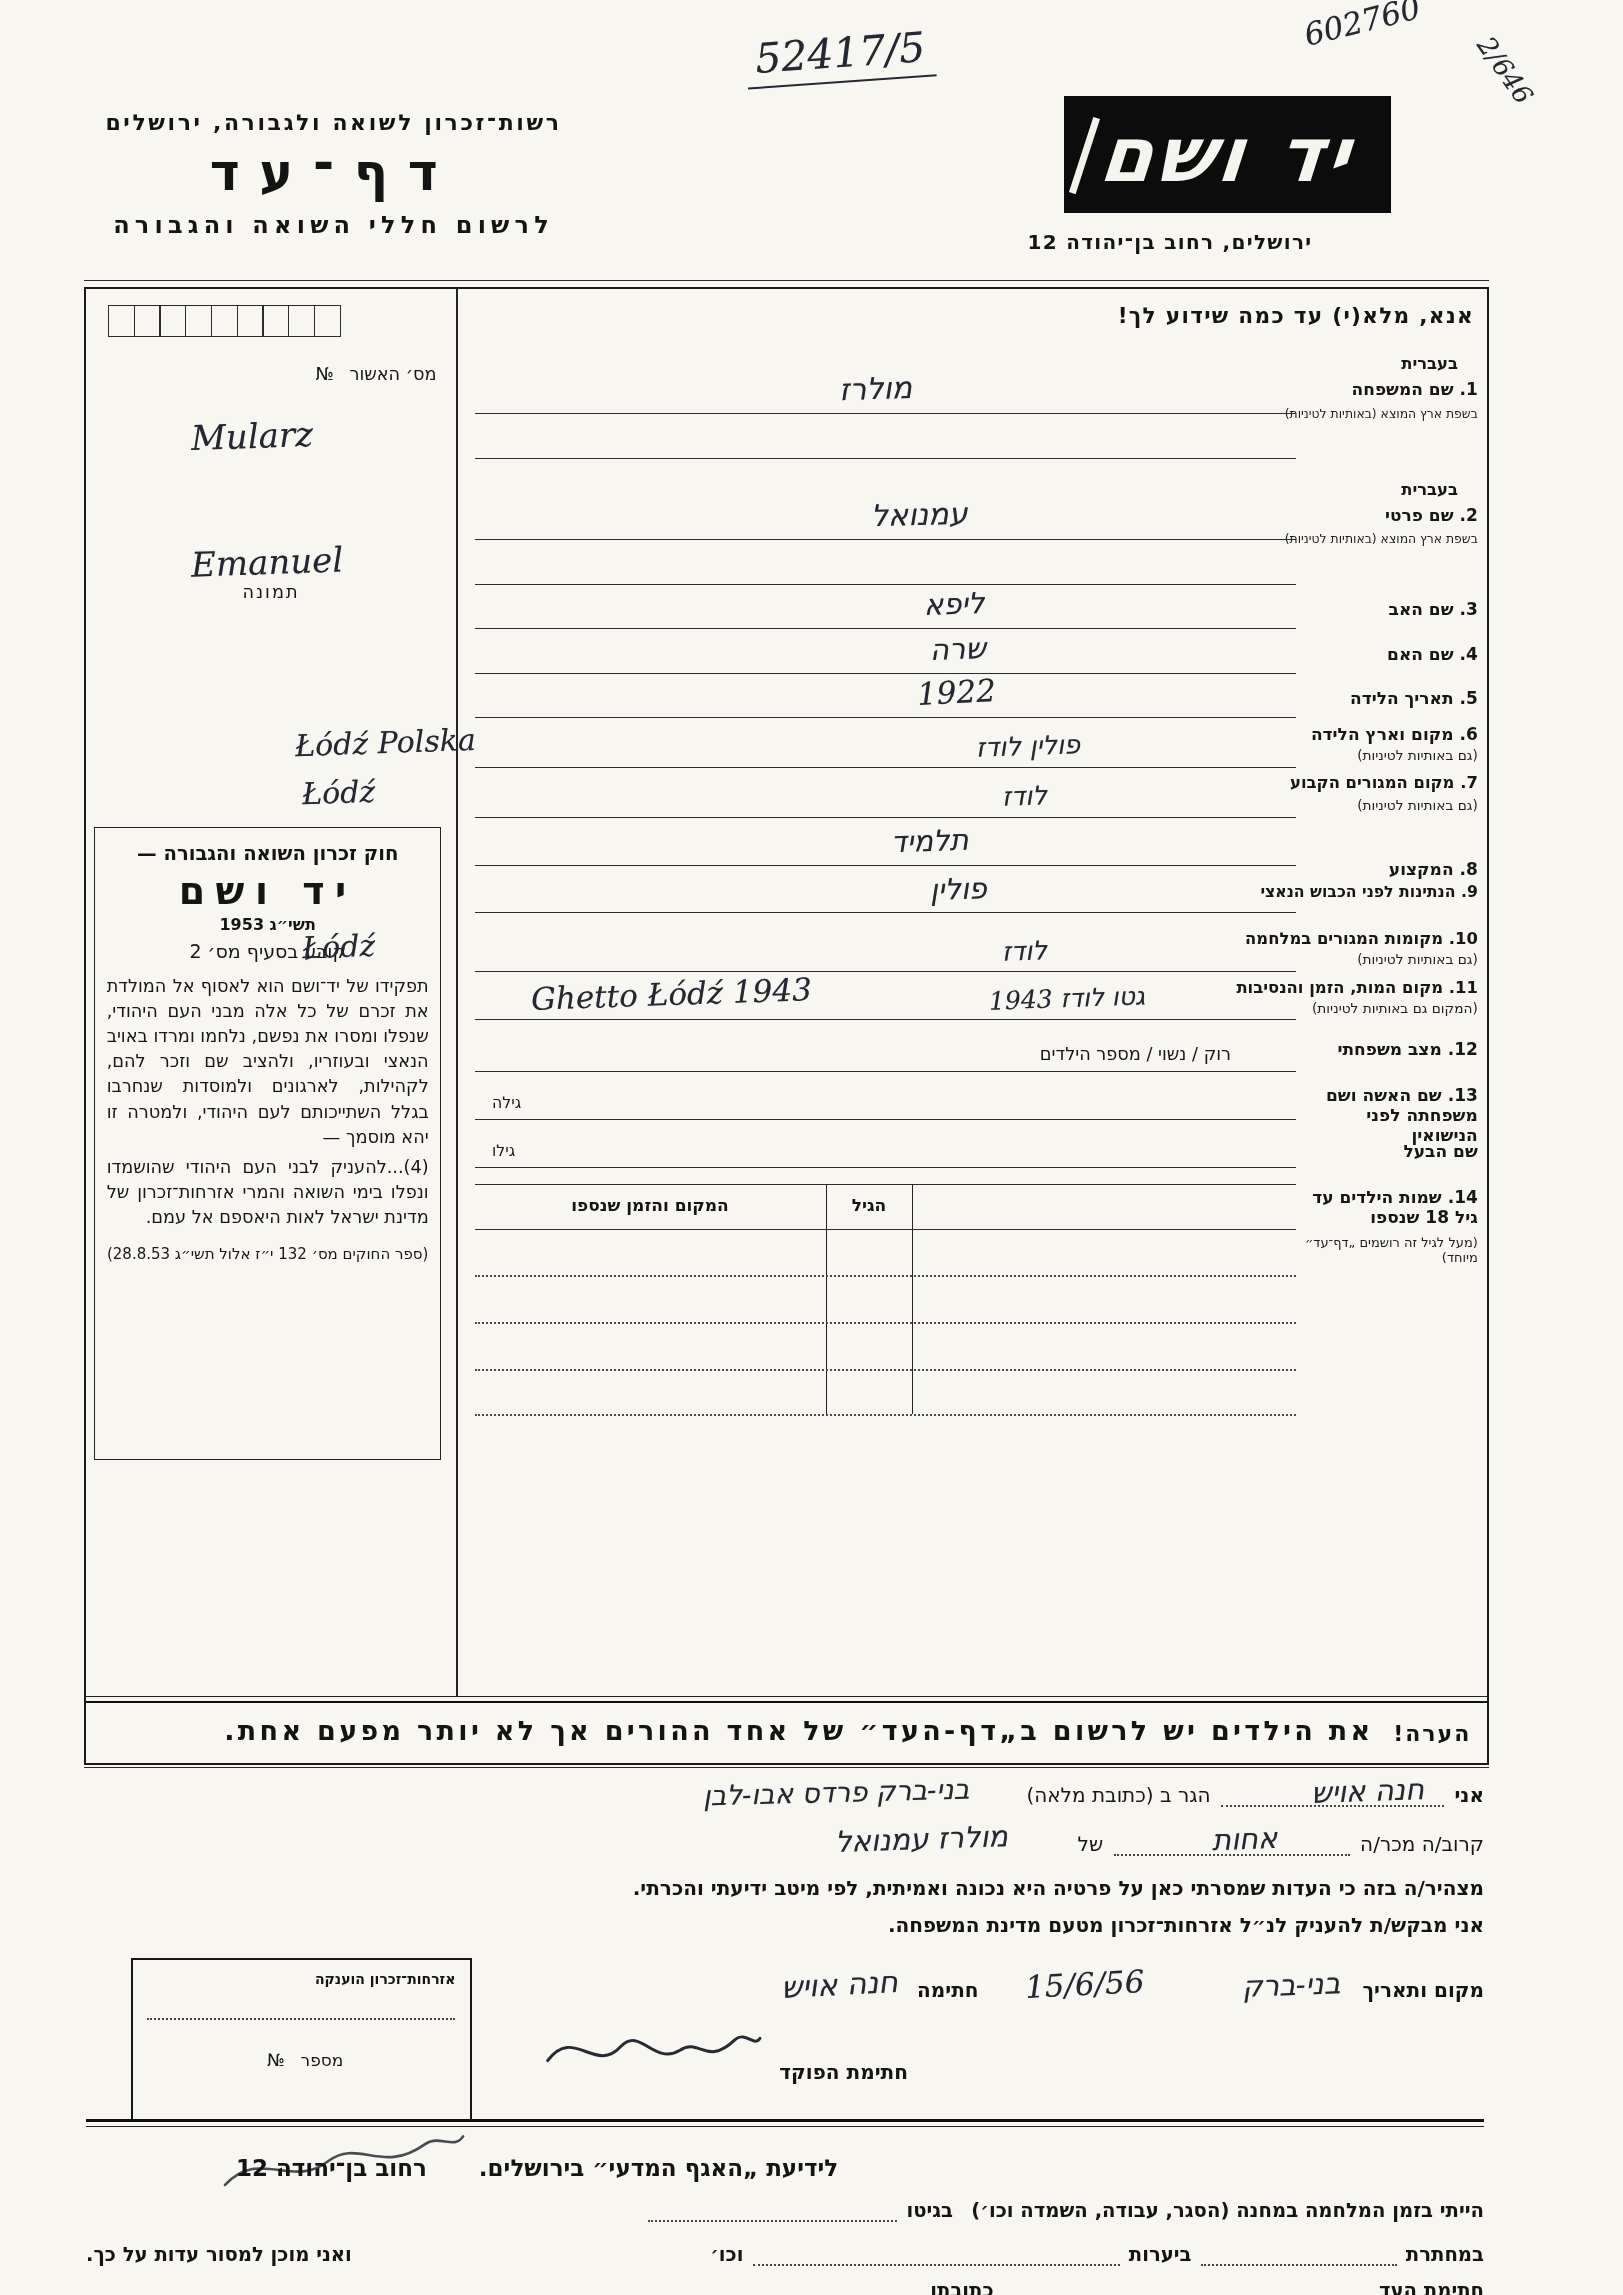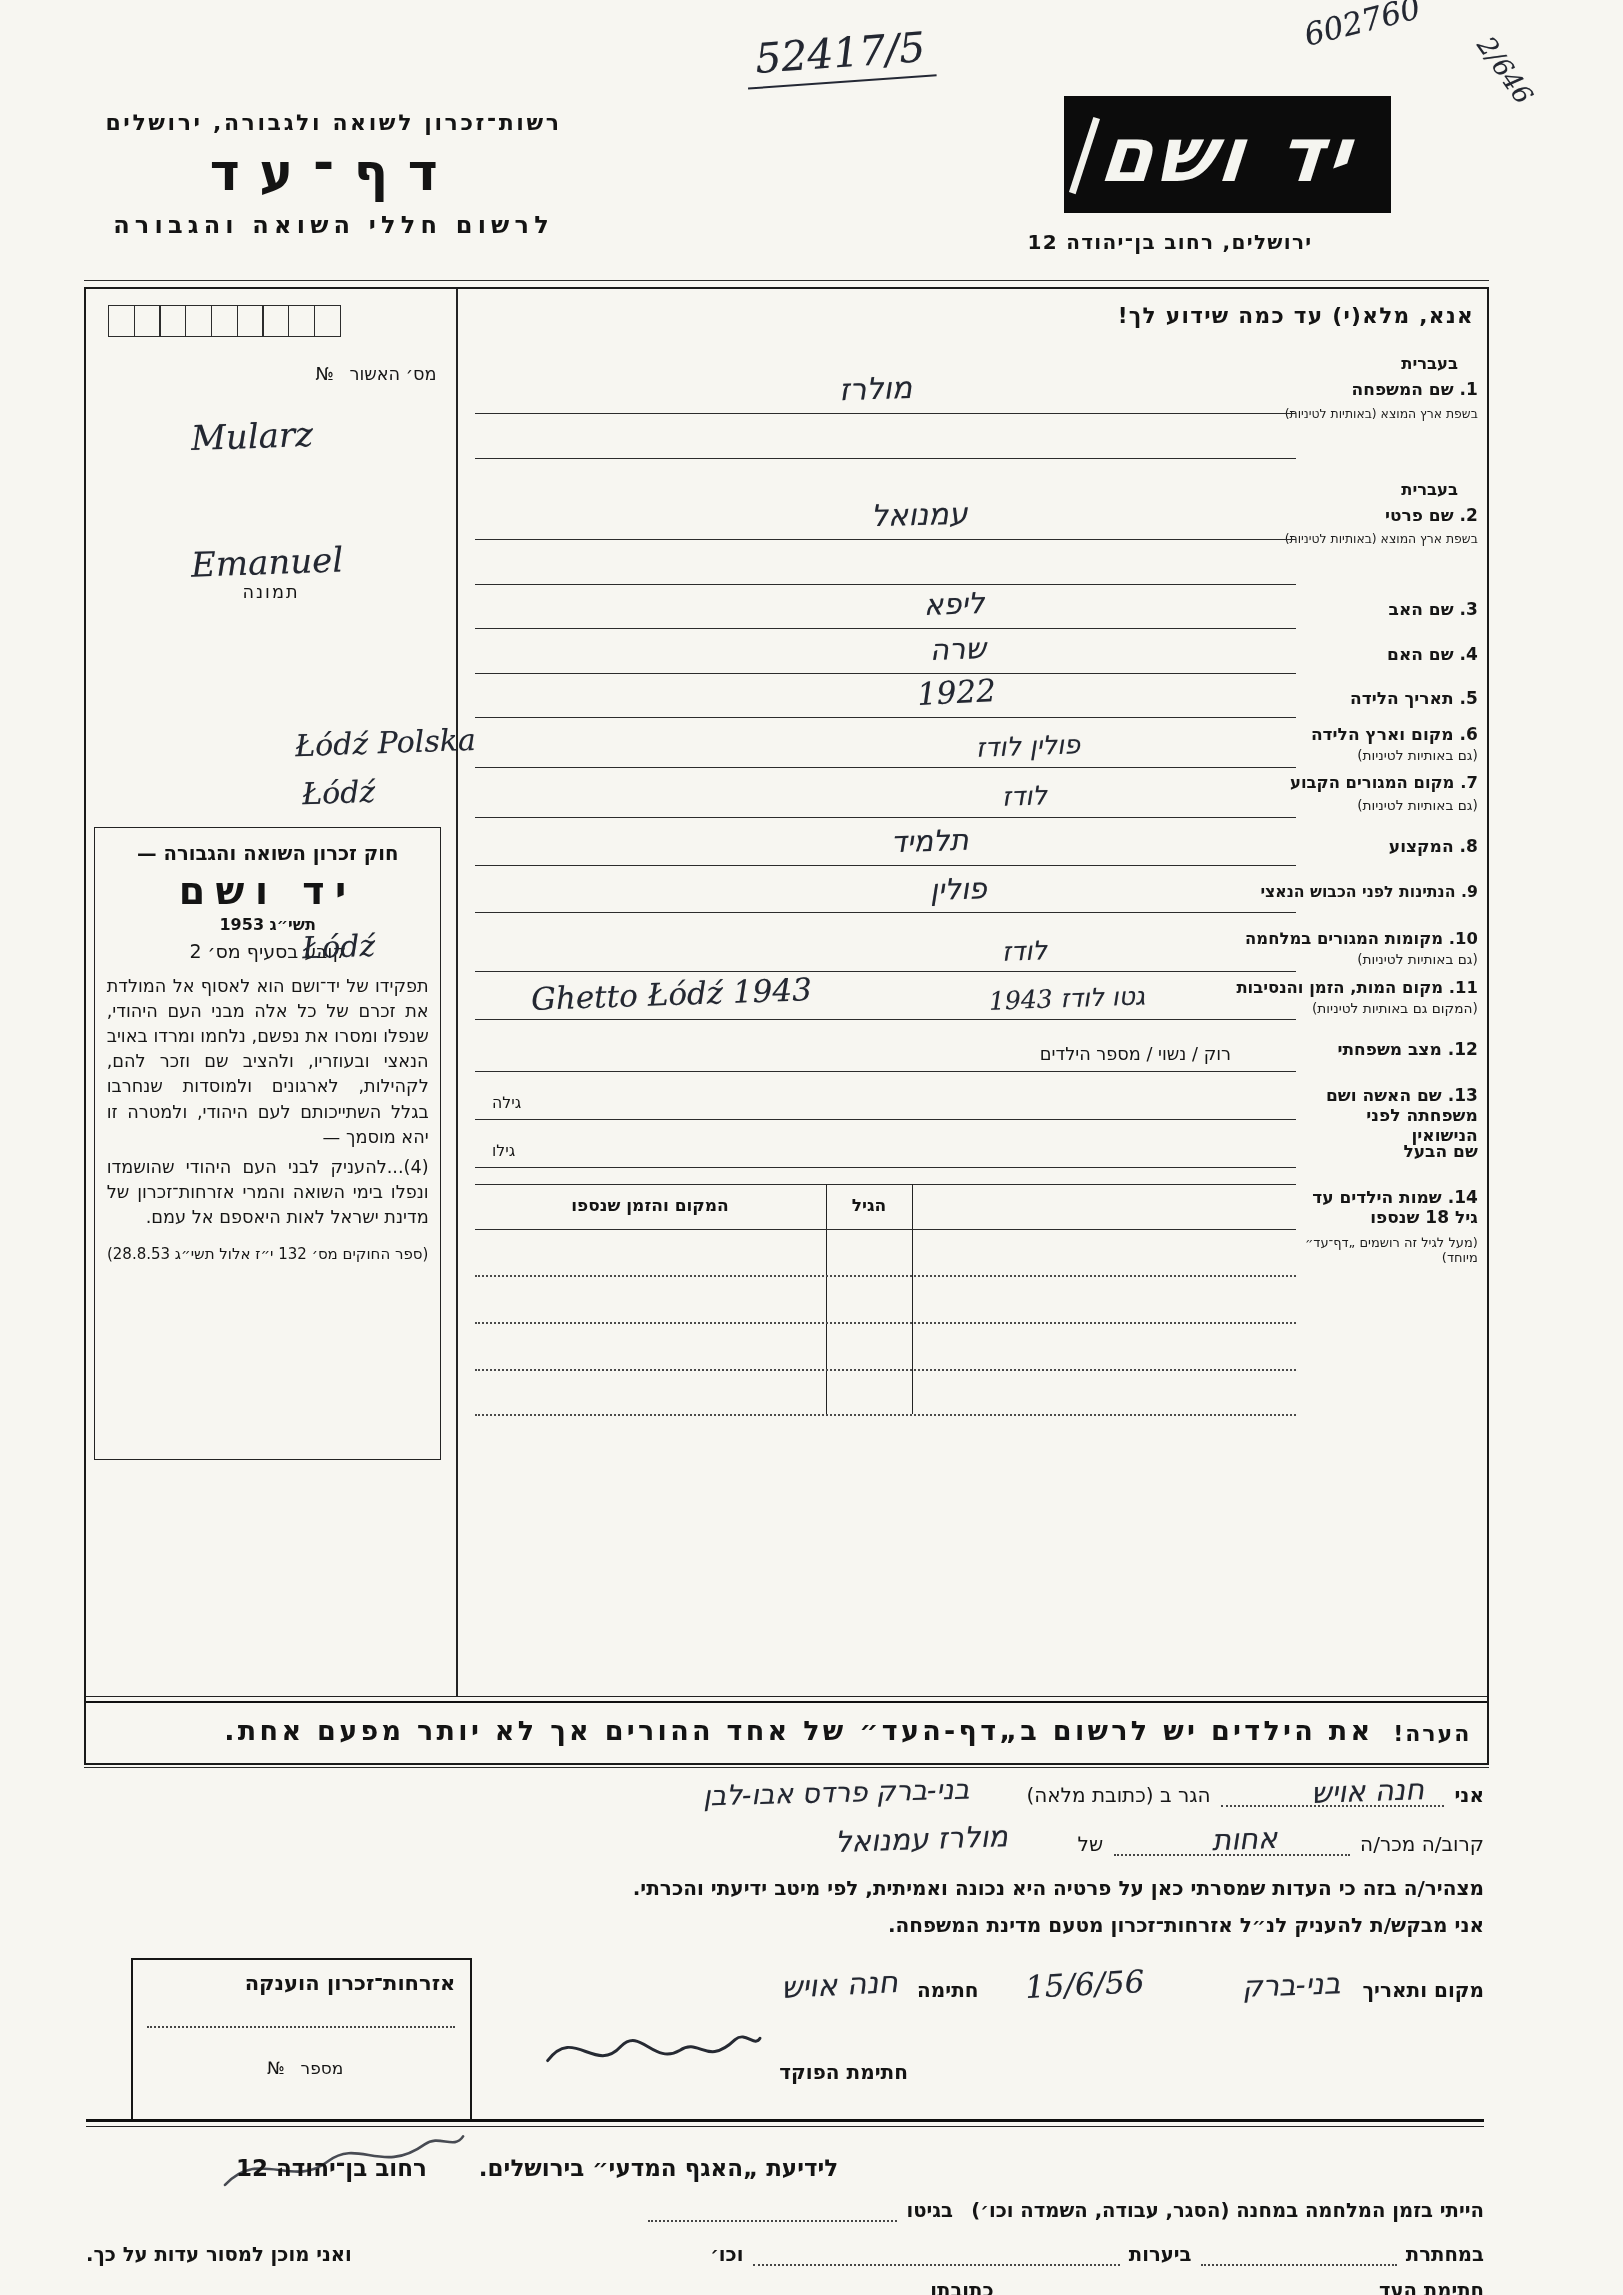--- a/index.html
+++ b/index.html
@@ -120,21 +120,21 @@
   <div class="frule" style="top:478px;"></div>
   <span class="abs hw ltr" style="left:209px;top:436px;font-size:30px;transform:rotate(-2deg);">Łódź Polska</span>
   <span class="abs hw" style="left:890px;top:442px;font-size:26px;transform:rotate(-2deg);">פולין לודז</span>
 
   <div class="flabel" style="top:484px;white-space:nowrap;font-size:16.4px;">7. מקום המגורים הקבוע</div>
   <div class="fsub" style="top:508px;font-size:13.7px;">(גם באותיות לטיניות)</div>
   <div class="frule" style="top:528px;"></div>
   <span class="abs hw ltr" style="left:216px;top:486px;font-size:30px;transform:rotate(-2deg);">Łódź</span>
   <span class="abs hw" style="left:916px;top:492px;font-size:26px;transform:rotate(-2deg);">לודז</span>
 
-  <div class="flabel" style="top:547px;">8. המקצוע</div>
+  <div class="flabel" style="top:570px;">8. המקצוע</div>
   <div class="frule" style="top:576px;"></div>
   <span class="abs hw" style="left:805px;top:535px;font-size:29px;transform:rotate(-2deg);">תלמיד</span>
 
   <div class="flabel" style="top:594px;white-space:nowrap;font-size:15.7px;">9. הנתינות לפני הכבוש הנאצי</div>
   <div class="frule" style="top:623px;"></div>
   <span class="abs hw" style="left:844px;top:583px;font-size:29px;transform:rotate(-2deg);">פולין</span>
 
   <div class="flabel" style="top:640px;white-space:nowrap;font-size:16.4px;">10. מקומות המגורים במלחמה</div>
   <div class="fsub" style="top:662px;font-size:13.7px;">(גם באותיות לטיניות)</div>
   <div class="frule" style="top:682px;"></div>
@@ -228,21 +228,21 @@
     <span class="lbl">חתימת הפוקד</span>
     <span style="margin-right:15.7px;">
       <svg width="223" height="59" viewBox="0 0 340 90">
         <path d="M10 62 C 50 8, 82 84, 122 40 C 152 10, 172 70, 212 46 C 242 26, 252 72, 296 30 C 312 16, 326 42, 334 28" stroke="#262a33" stroke-width="4.5" fill="none" stroke-linecap="round"></path>
       </svg>
     </span>
   </div>
 </div>
 
 <div class="abs" style="left:131px;top:1958px;width:308px;height:139px;border:2px solid #161616;padding:10.5px 14.4px;">
-  <div class="lbl" style="font-size:21px;">אזרחות־זכרון הוענקה</div>
+  <div class="lbl" style="font-size:14px;">אזרחות־זכרון הוענקה</div>
   <div style="border-bottom:2px dotted #454545;margin-top:31px;"></div>
   <div class="flexrow" style="width:196px;margin-top:29px;margin-right:auto;font-size:17px;">
     <span>מספר</span>
     <span class="dots" style="margin:0 7.9px;"></span>
     <span>№</span>
   </div>
 </div>
 
 <div class="abs" style="left:86px;top:2119px;width:1398px;">
   <div style="border-top:3.9px solid #101010;"></div>

